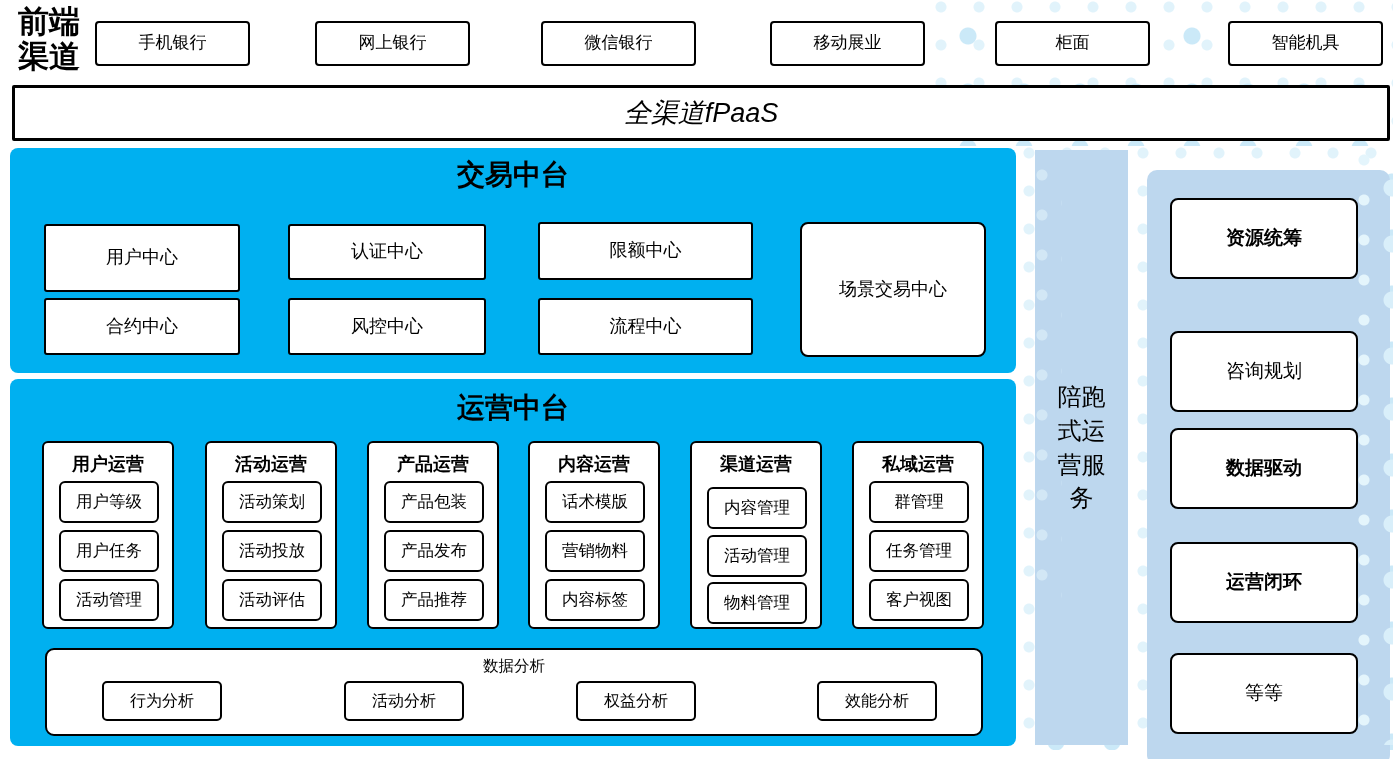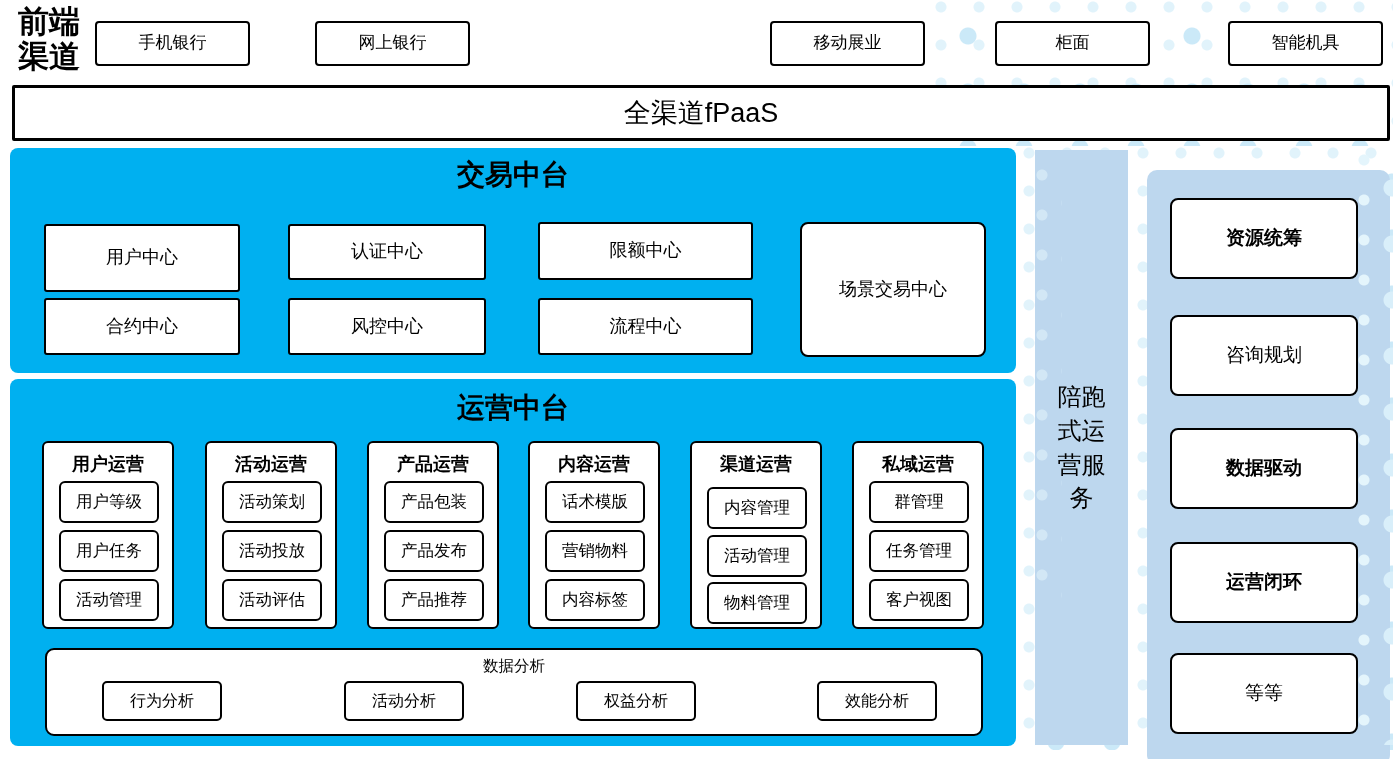--- a/index.html
+++ b/index.html
@@ -49,21 +49,21 @@
     font-family: "Liberation Serif", serif;
     font-weight: 700; font-size: 31px; line-height: 1.12;
     text-align: center; z-index: 2;
   }
   .channel { top: 21px; width: 155px; height: 45px; border-radius: 4px; font-size: 17px; z-index: 2; }
 
   
   .fpaas {
     left: 12px; top: 85px; width: 1378px; height: 56px;
     border-width: 3px; border-radius: 2px;
-    font-size: 27px; z-index: 2;
+    font-size: 27px; z-index: 2; font-style: italic;
   }
 
   
   .blue-block { background: #00b0f0; border-radius: 8px; }
   #trading { left: 10px; top: 148px; width: 1006px; height: 225px; }
   #ops     { left: 10px; top: 379px; width: 1006px; height: 367px; }
   .block-title {
     position: absolute; left: 0; width: 100%; text-align: center;
     font-size: 28px; font-weight: 700;
   }
@@ -107,20 +107,21 @@
 
 <div class="canvas">
 
   <div class="dots dots-top"></div>
   <div class="dots dots-side"></div>
 
   <div class="front-label">前端渠道</div>
 
   <div class="wbox channel" style="left:95px">手机银行</div>
   <div class="wbox channel" style="left:315px">网上银行</div>
+  <div class="wbox channel" style="left:541px">微信银行</div>
   <div class="wbox channel" style="left:770px">移动展业</div>
   <div class="wbox channel" style="left:995px">柜面</div>
   <div class="wbox channel" style="left:1228px">智能机具</div>
 
   <div class="wbox fpaas">全渠道fPaaS</div>
 
   <div class="layer blue-block" id="trading">
     <div class="block-title" style="top:8px">交易中台</div>
     <div class="wbox cell" style="left:34px;  top:76px;  width:196px; height:68px">用户中心</div>
     <div class="wbox cell" style="left:278px; top:76px;  width:198px; height:56px">认证中心</div>
@@ -184,21 +185,21 @@
       <div class="wbox da-item" style="left:770px">效能分析</div>
     </div>
   </div>
 
   <div class="layer side-bar">
     <div class="side-bar-text">陪跑式运营服务</div>
   </div>
 
   <div class="layer svc-panel">
     <div class="wbox svc-box" style="top: 28px; font-weight: 700;">资源统筹</div>
-    <div class="wbox svc-box" style="top:145px">咨询规划</div>
+    <div class="wbox svc-box" style="top:161px">咨询规划</div>
     <div class="wbox svc-box" style="top: 258px; font-weight: 700;">数据驱动</div>
     <div class="wbox svc-box" style="top: 372px; font-weight: 700;">运营闭环</div>
     <div class="wbox svc-box" style="top:483px">等等</div>
   </div>
 
   <div class="dots-overlay" style="left:1358px; top:150px; width:35px; height:595px"></div>
   <div class="dots-overlay" style="left:1036px; top:165px; width:26px; height:440px; opacity:.55"></div>
 
 </div>
 

